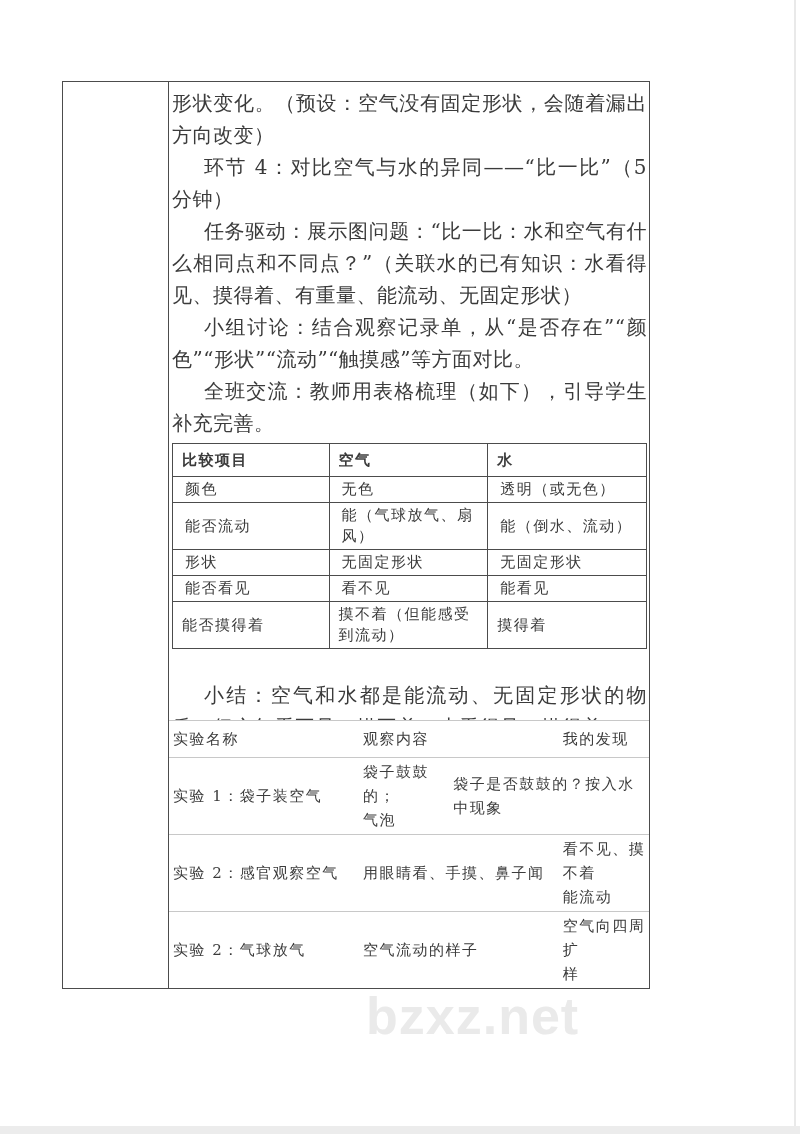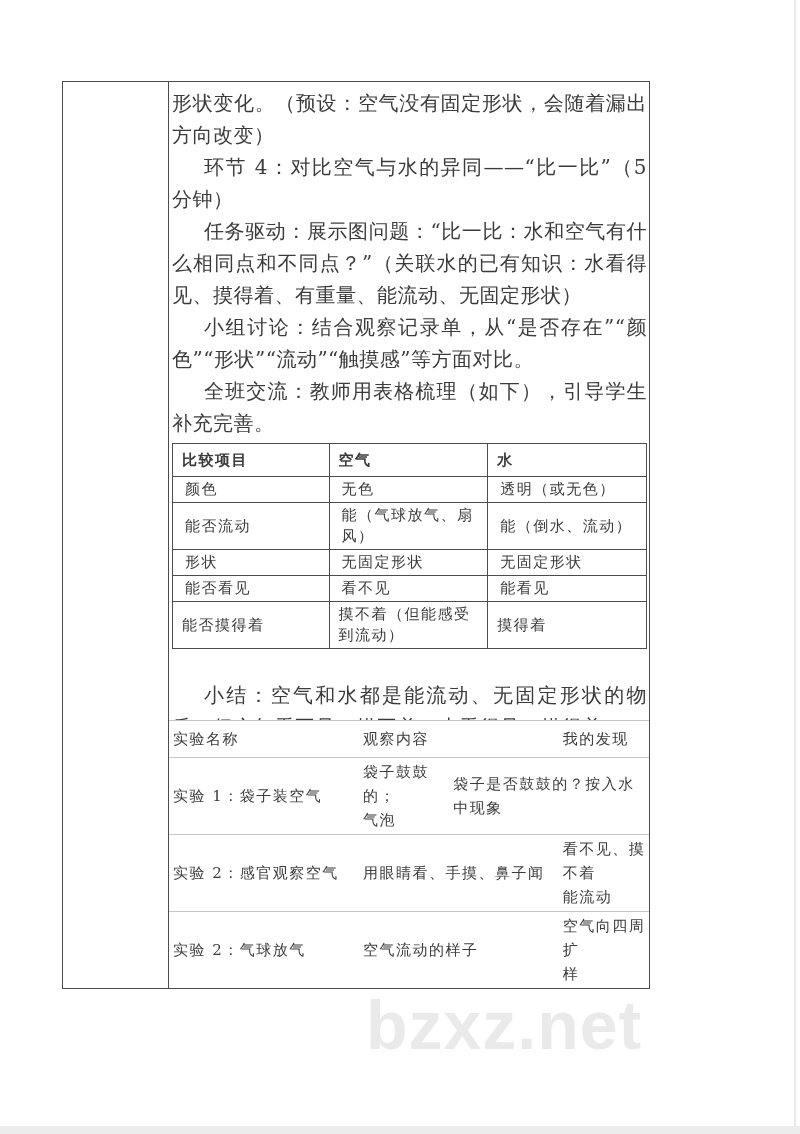--- a/index.html
+++ b/index.html
@@ -62,21 +62,21 @@
   .rec-row.data{min-height:64px;align-items:center;}
   .rec-cell{box-sizing:border-box;padding:2px 2px 2px 4px;line-height:24px;}
   .rec-c1{flex:0 0 39.6%;}
   .rec-c2{flex:0 0 41.6%;}
   .rec-c3{flex:0 0 18.8%;overflow:hidden;white-space:pre-line;}
 
   
   .watermark{
     position:absolute;left:366px;top:986px;
     font-family:"Liberation Sans","DejaVu Sans",sans-serif;
-    font-weight:700;font-size:68px;letter-spacing:1px;
+    font-weight:700;font-size:52px;letter-spacing:1px;
     color:#eaeaea;user-select:none;
   }
 
   
   .right-edge{position:absolute;top:0;bottom:0;right:4px;width:2px;background:#e9e9e9;}
   .bottom-bar{position:absolute;left:0;right:0;bottom:0;height:8px;background:#ececec;}
 </style>
 </head>
 <body>
 

